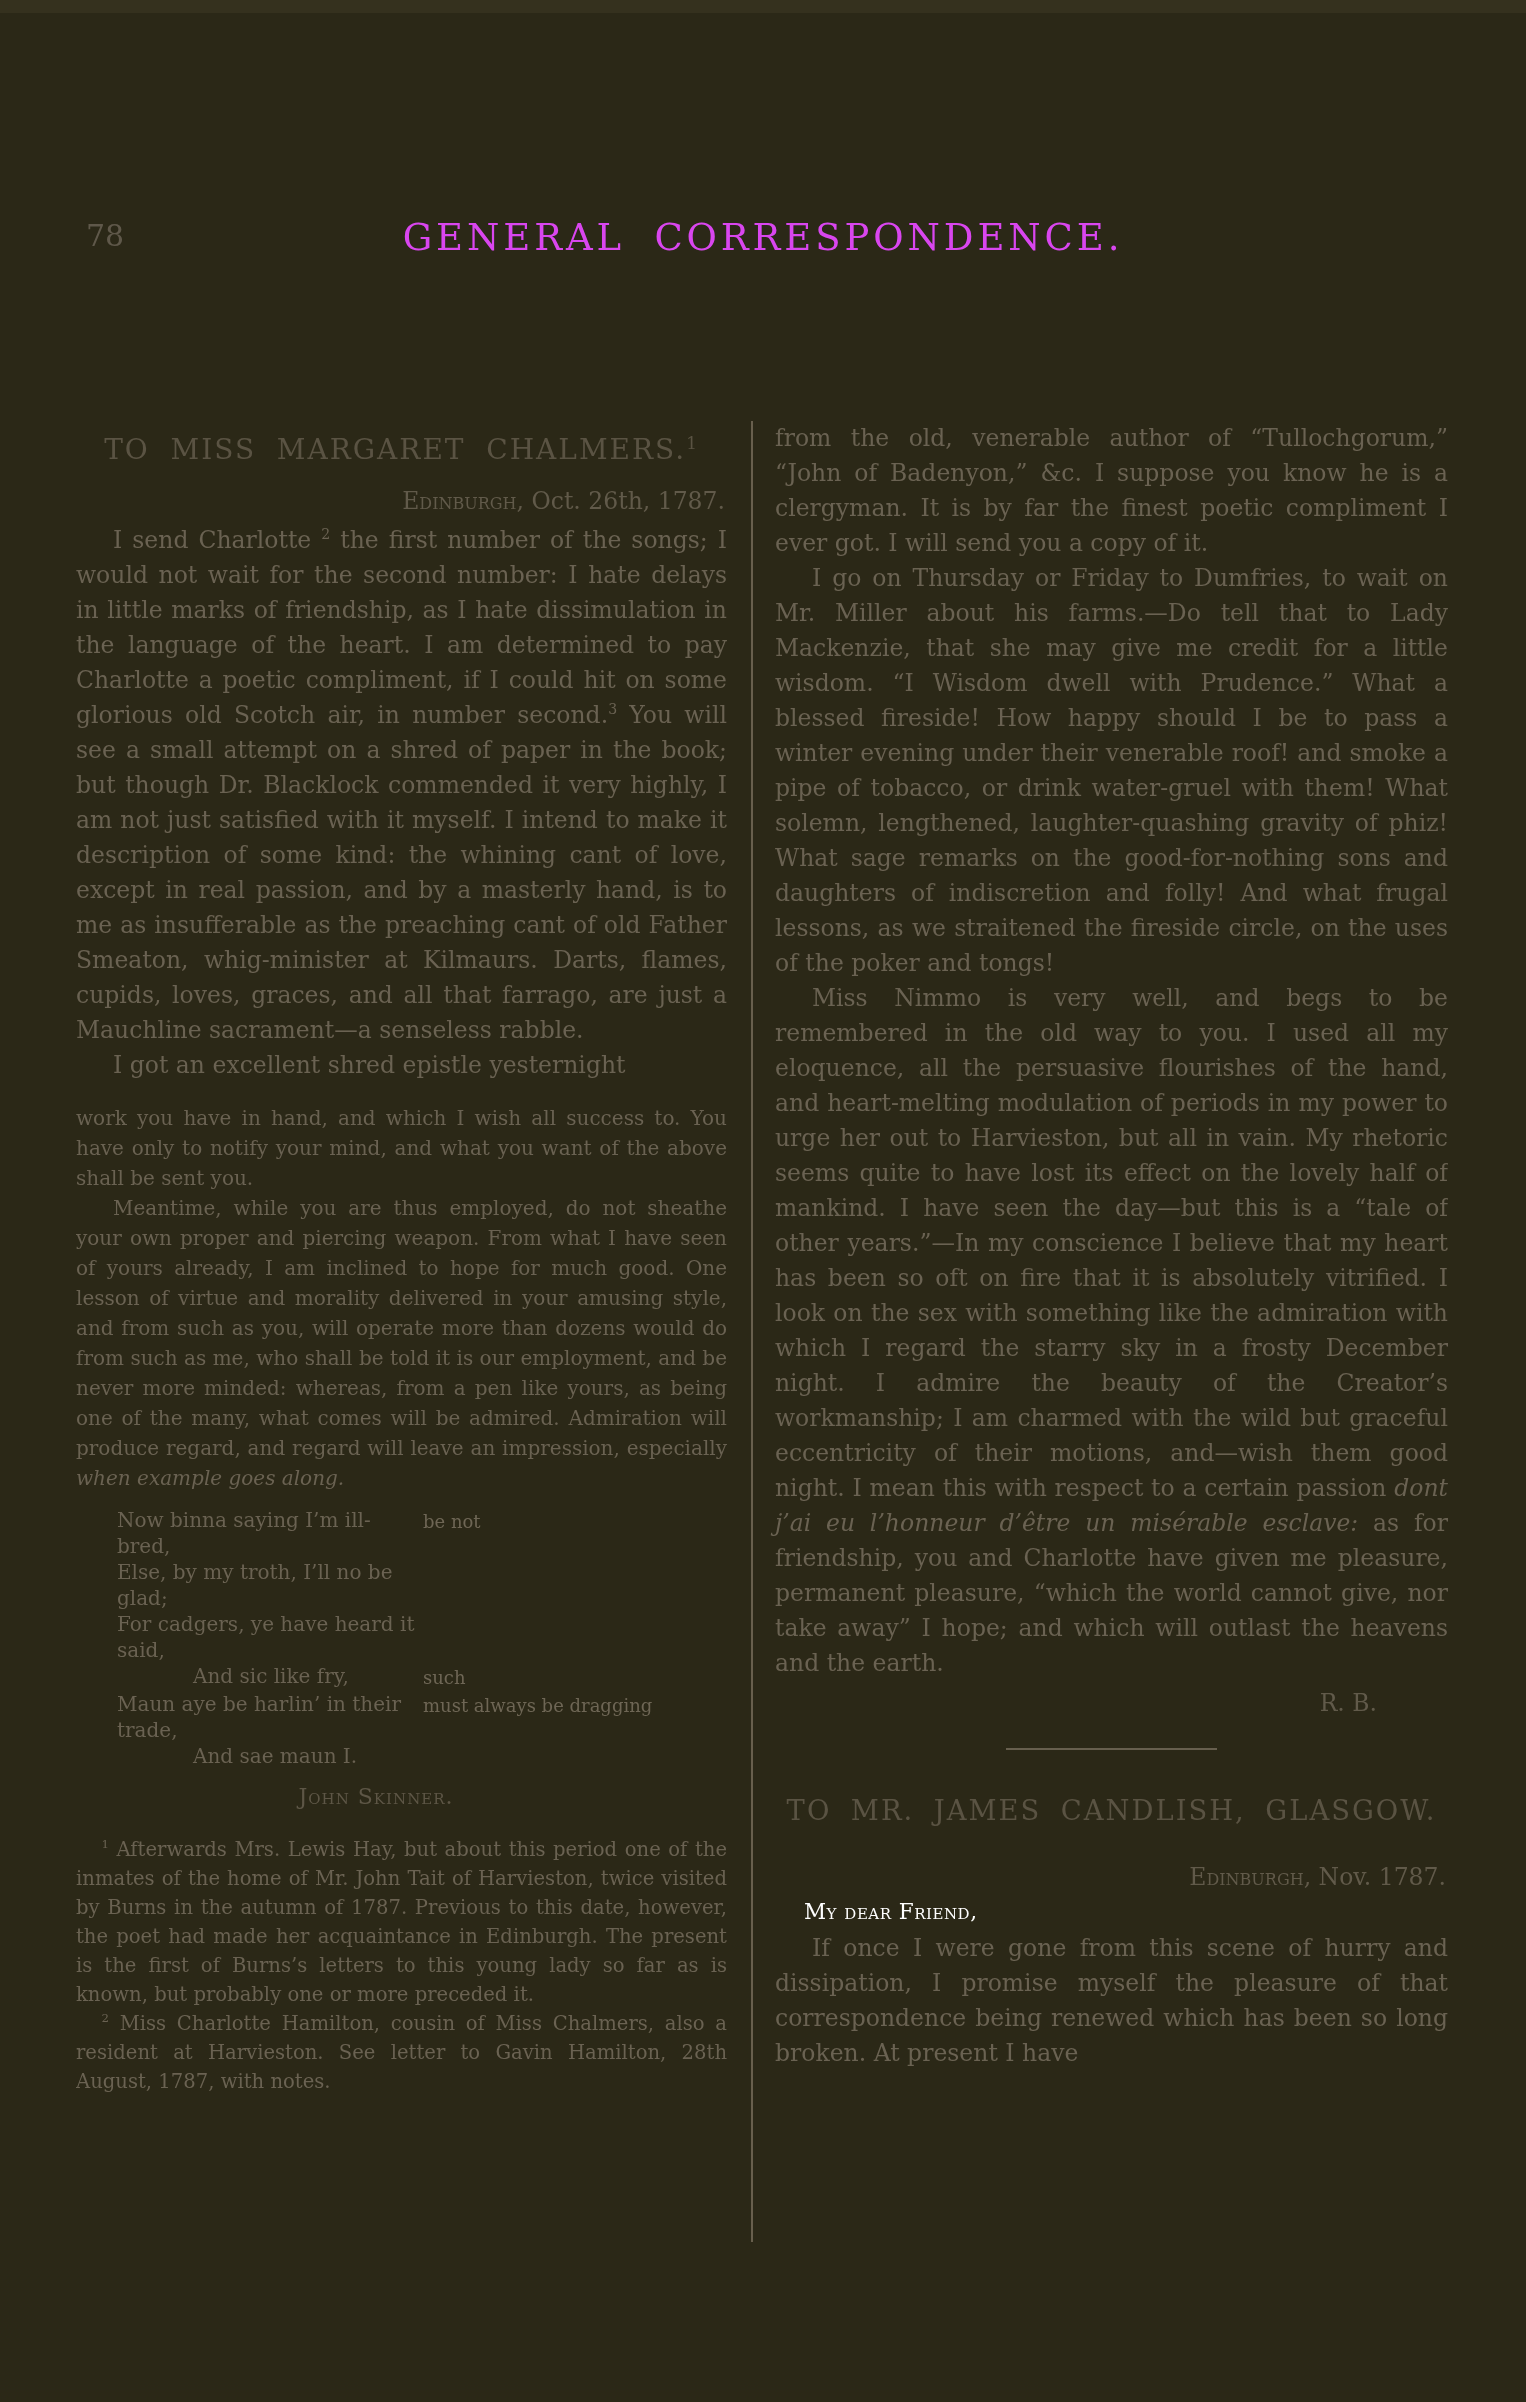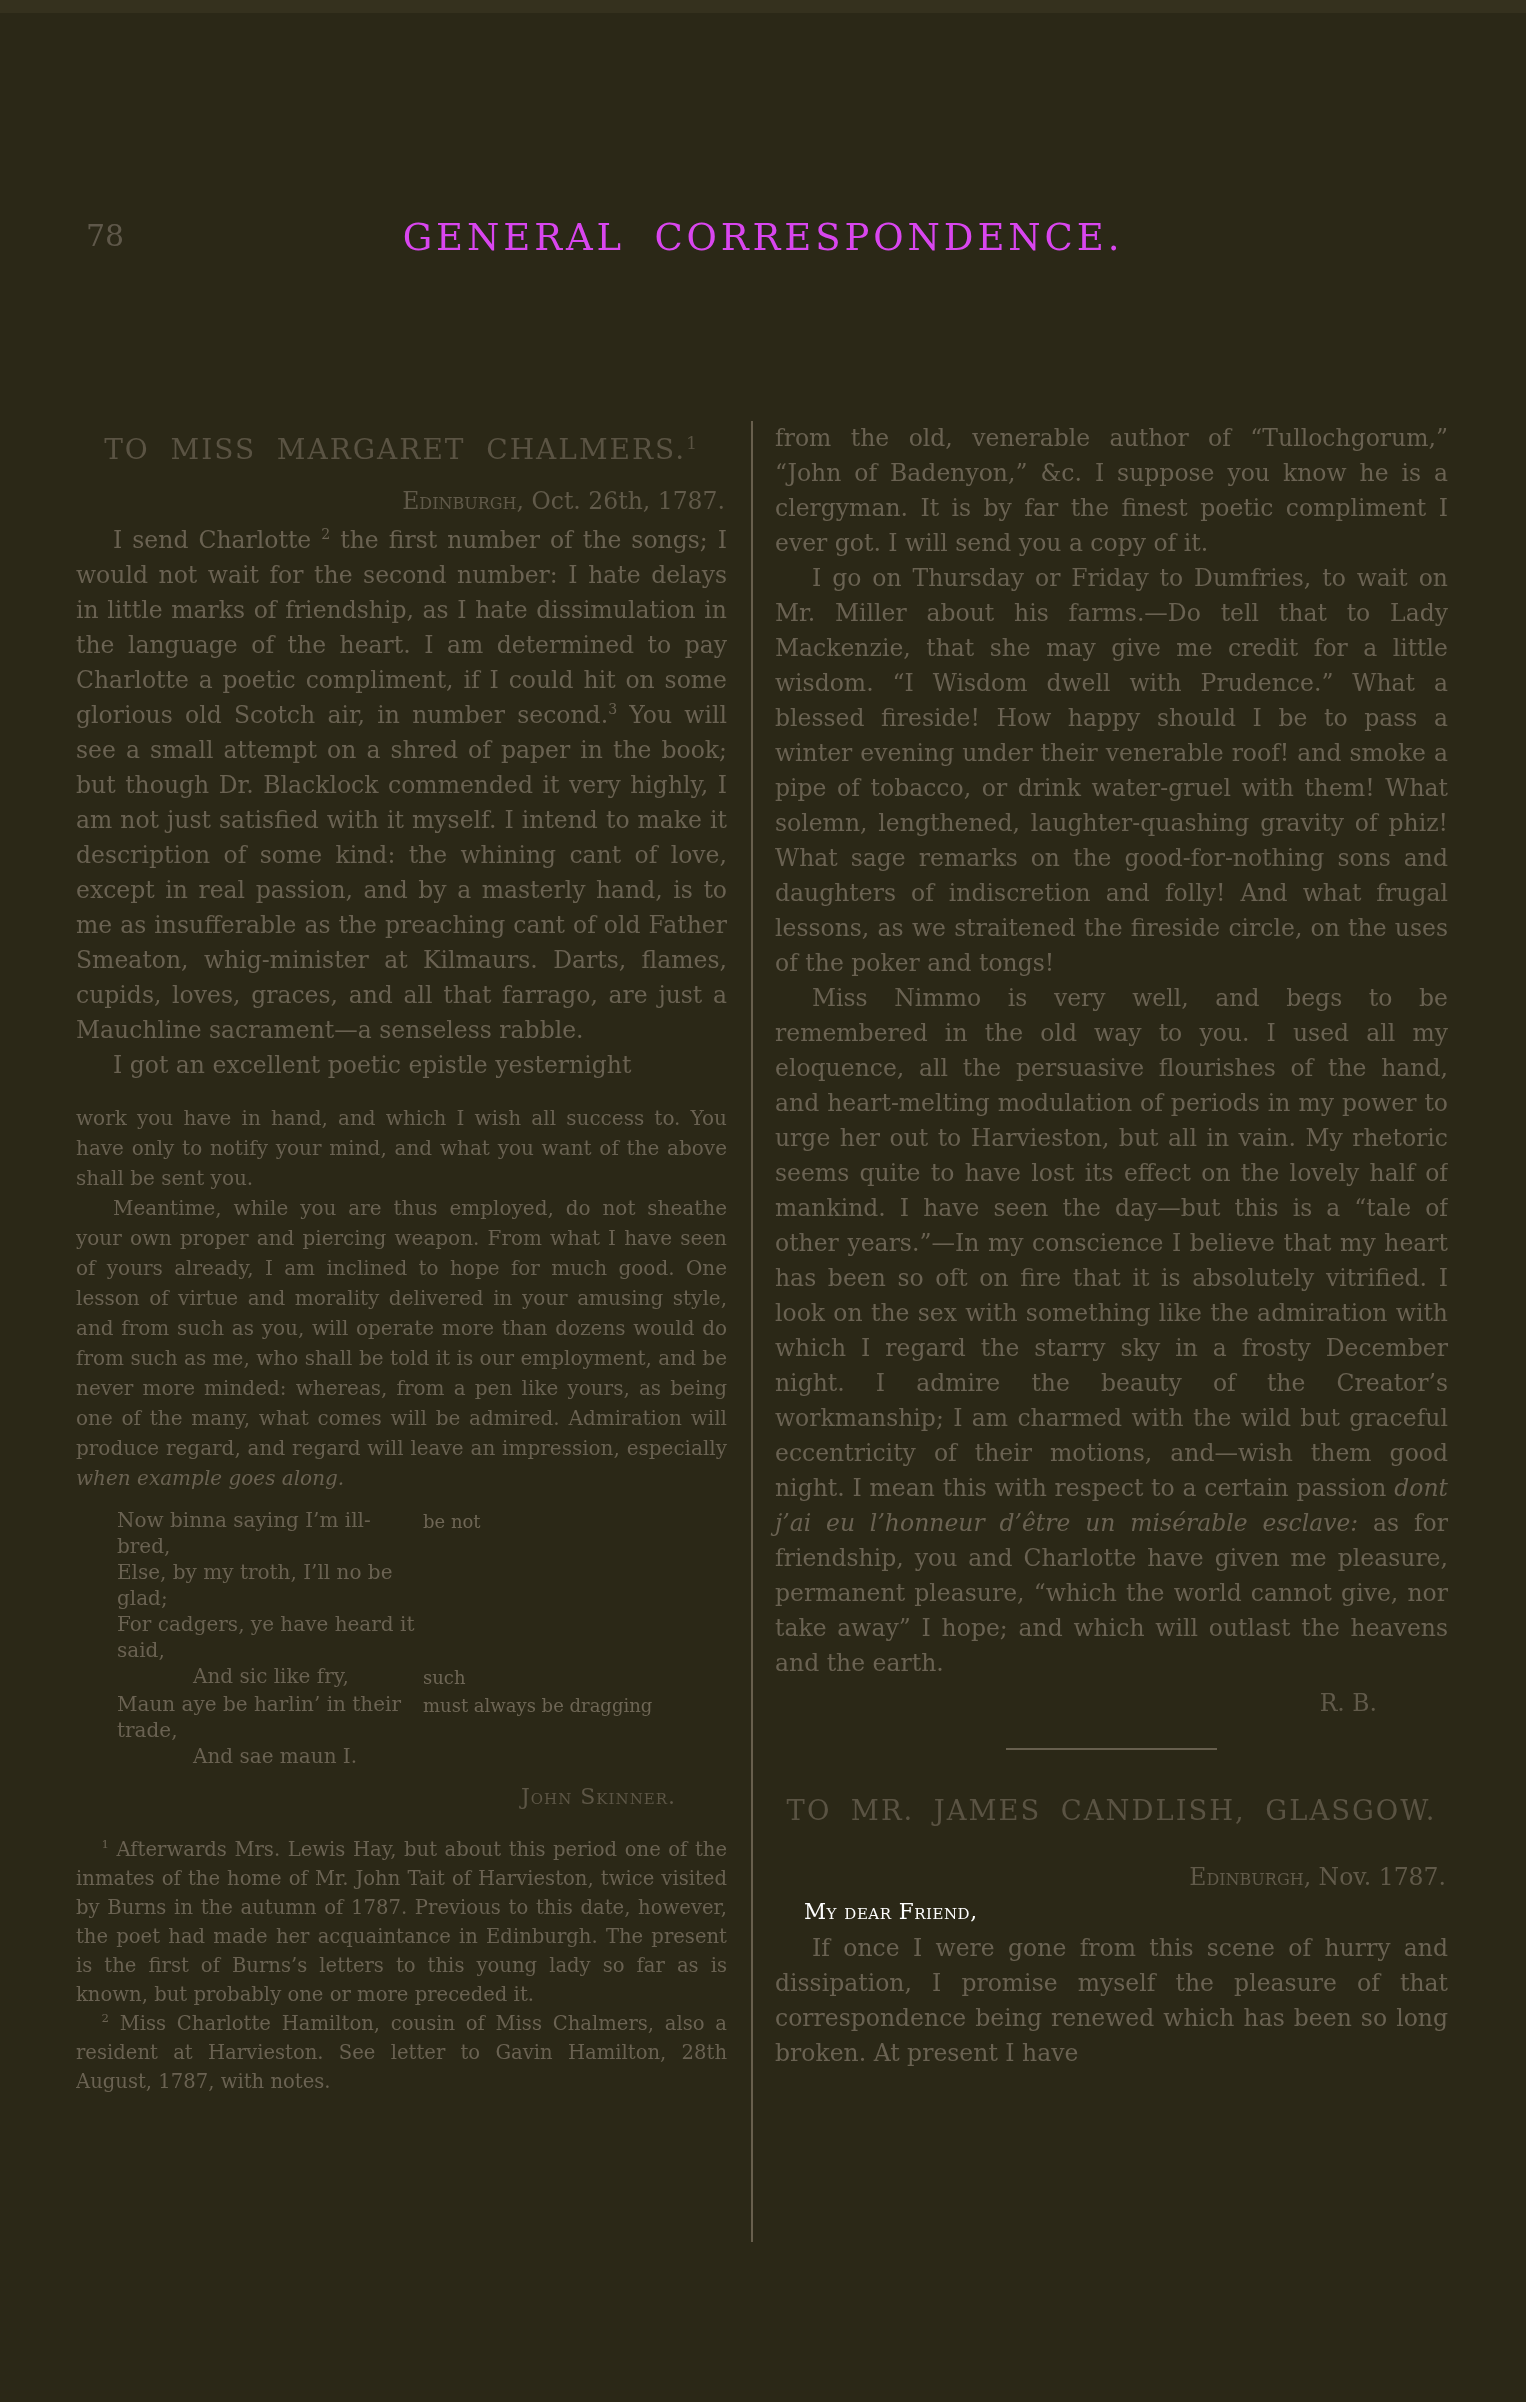--- a/index.html
+++ b/index.html
@@ -43,21 +43,21 @@
   p{margin:0;}
   .main{font-size:23.5px;line-height:35px;}
   .ind{text-indent:37px;}
   .small-block{margin-top:19.6px;}
   .small{font-size:20px;line-height:30px;}
   .poem{margin:14.7px 0 14.7px 41px;font-size:20px;line-height:26px;text-align:left;}
   .poem-row{display:flex;}
   .poem-line{width:306px;flex:none;}
   .poem-line.pindent{padding-left:76px;box-sizing:border-box;}
   .poem-gloss{font-size:18px;padding-top:2px;color:#6e6655;}
-  .sig-skinner{text-align:right;font-size:22px;padding-right:51px;margin-top:2px;
+  .sig-skinner{text-align:center;font-size:22px;padding-right:51px;margin-top:2px;
     font-variant:small-caps;letter-spacing:1px;color:#5d5646;}
   .footnotes{margin-top:25.5px;}
   .footnote{font-size:19.6px;line-height:29px;text-indent:25.5px;}
 
   .sig-rb{text-align:right;font-size:23.5px;padding-right:71px;margin-top:7.8px;color:#615a4a;}
   .section-rule{width:211px;height:0;border:none;border-top:2.9px solid#675f4e;margin:31px auto 45px auto;}
   .letter2-heading{
     margin:0 0 37px 0;font-weight:normal;text-align:center;
     font-size:27.4px;letter-spacing:2px;word-spacing:8.8px;color:#5a5343;
   }
@@ -73,21 +73,21 @@
   <span class="pagenum">78</span>
   <div class="head-title">GENERAL CORRESPONDENCE.</div>
 
   <div class="columns">
 
     <div class="col left">
       <h2 class="letter-heading"><span>TO MISS MARGARET CHALMERS.</span><span class="sup">1</span></h2>
       <div class="dateline"><span class="sc">Edinburgh</span><span>, Oct. 26th, 1787.</span></div>
 
       <p class="main ind"><span>I send Charlotte </span><span class="sup">2</span><span> the first number of the songs; I would not wait for the second number: I hate delays in little marks of friendship, as I hate dissimulation in the language of the heart.  I am determined to pay Charlotte a poetic compliment, if I could hit on some glorious old Scotch air, in number second.</span><span class="sup">3</span><span>  You will see a small attempt on a shred of paper in the book; but though Dr. Blacklock commended it very highly, I am not just satisfied with it myself.  I intend to make it description of some kind: the whining cant of love, except in real passion, and by a masterly hand, is to me as insufferable as the preaching cant of old Father Smeaton, whig-minister at Kilmaurs.  Darts, flames, cupids, loves, graces, and all that farrago, are just a Mauchline sacrament—a senseless rabble.</span></p>
-      <p class="main ind"><span>I got an excellent poetic epistle yesternight</span></p>
+      <p class="main ind"><span>I got an excellent shred epistle yesternight</span></p>
 
       <div class="small-block">
         <p class="small"><span>work you have in hand, and which I wish all success to.  You have only to notify your mind, and what you want of the above shall be sent you.</span></p>
         <p class="small ind"><span>Meantime, while you are thus employed, do not sheathe your own proper and piercing weapon.  From what I have seen of yours already, I am inclined to hope for much good.  One lesson of virtue and morality delivered in your amusing style, and from such as you, will operate more than dozens would do from such as me, who shall be told it is our employment, and be never more minded: whereas, from a pen like yours, as being one of the many, what comes will be admired.  Admiration will produce regard, and regard will leave an impression, especially </span><span class="it">when example goes along.</span></p>
 
         <div class="poem">
           <div class="poem-row">
             <span class="poem-line">Now binna saying I’m ill-bred,</span>
             <span class="poem-gloss">be not</span>
           </div>

